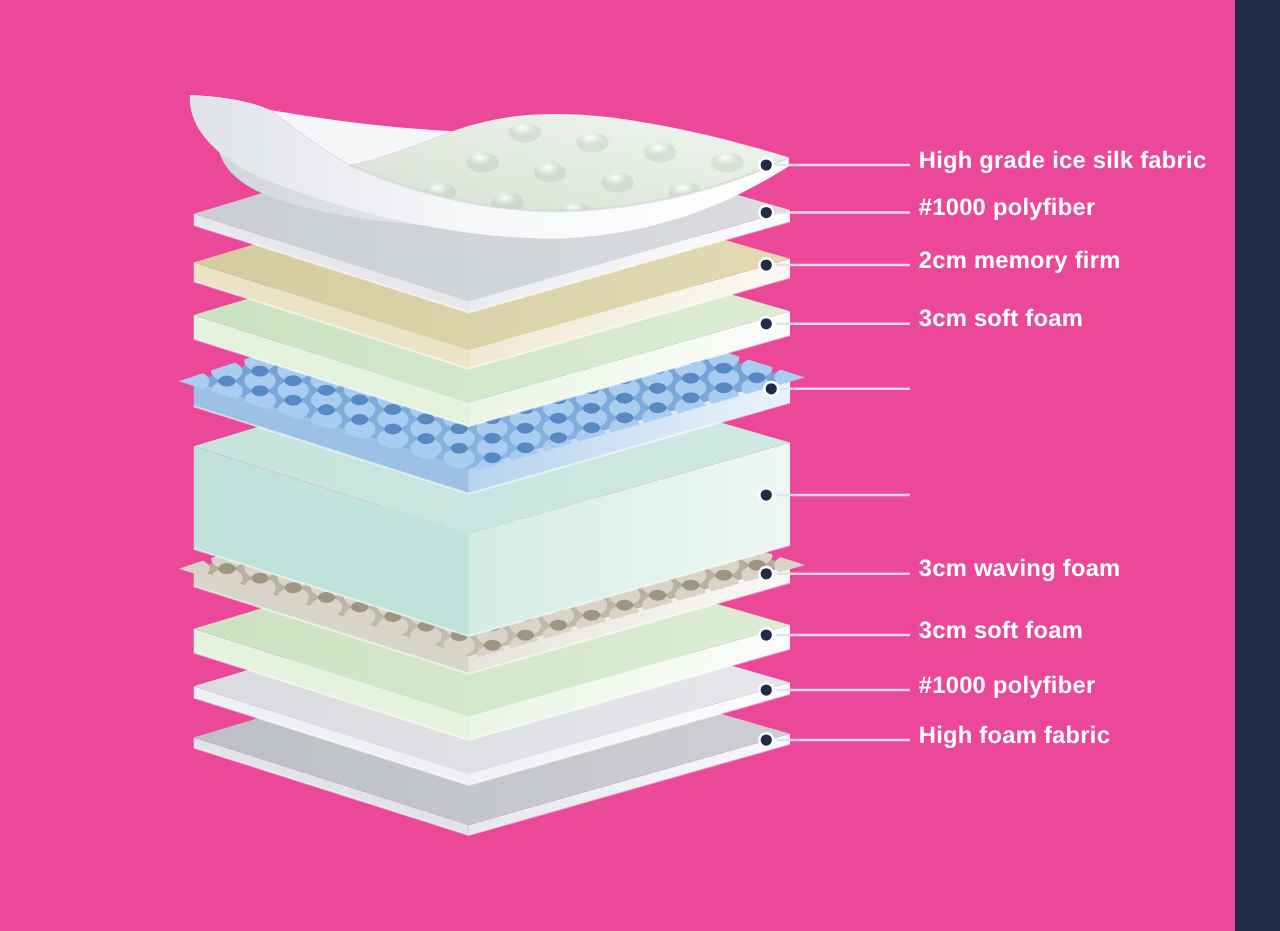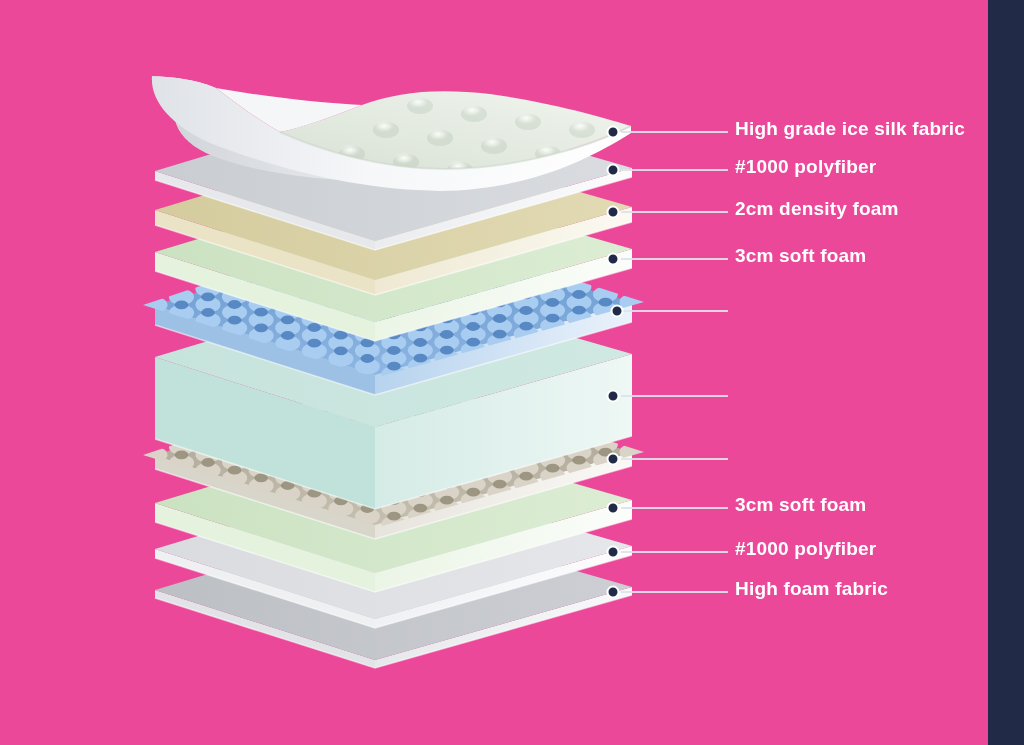--- a/index.html
+++ b/index.html
@@ -608,18 +608,19 @@
         <circle cx="613" cy="508" r="5.5" fill="#212b47" stroke="#ffffff" stroke-width="2"></circle>
         <line x1="621" y1="552" x2="728" y2="552" stroke="#dde3eb" stroke-width="2" stroke-opacity="0.92"></line>
         <circle cx="613" cy="552" r="5.5" fill="#212b47" stroke="#ffffff" stroke-width="2"></circle>
         <line x1="621" y1="592" x2="728" y2="592" stroke="#dde3eb" stroke-width="2" stroke-opacity="0.92"></line>
         <circle cx="613" cy="592" r="5.5" fill="#212b47" stroke="#ffffff" stroke-width="2"></circle>
       </g>
   </svg>
 
   <div class="lbl" style="top:118px">High grade ice silk fabric</div>
   <div class="lbl" style="top:156px">#1000 polyfiber</div>
-  <div class="lbl" style="top:198px">2cm density foam</div>
+  <div class="lbl" style="top:198px">2cm memory firm</div>
   <div class="lbl" style="top:245px">3cm soft foam</div>
+  <div class="lbl" style="top:445px">3cm waving foam</div>
   <div class="lbl" style="top:494px">3cm soft foam</div>
   <div class="lbl" style="top:538px">#1000 polyfiber</div>
   <div class="lbl" style="top:578px">High foam fabric</div>
 </div>
 
 </body></html>

